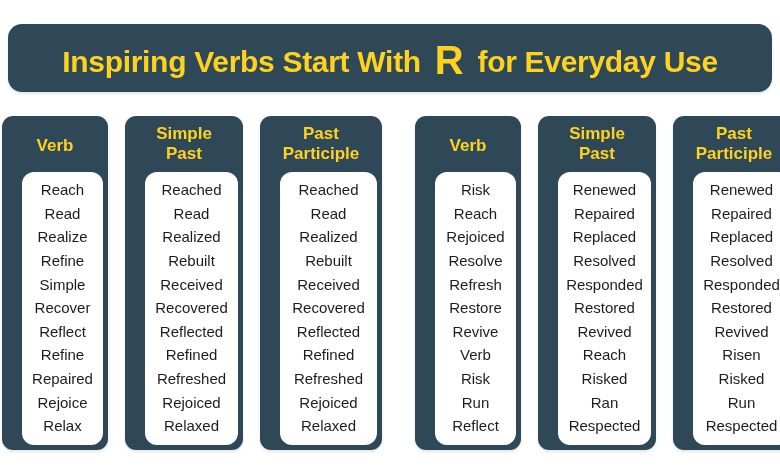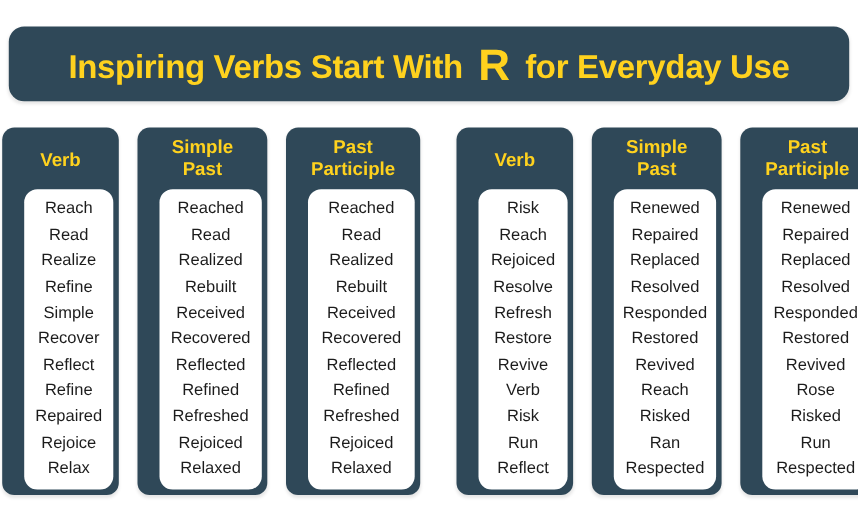--- a/index.html
+++ b/index.html
@@ -236,21 +236,21 @@
           <span>Participle</span>
         </div>
         <div class="col-body">
           <div class="cell">Renewed</div>
           <div class="cell">Repaired</div>
           <div class="cell">Replaced</div>
           <div class="cell">Resolved</div>
           <div class="cell">Responded</div>
           <div class="cell">Restored</div>
           <div class="cell">Revived</div>
-          <div class="cell">Rose</div>
+          <div class="cell">Risen</div>
           <div class="cell">Risked</div>
           <div class="cell">Run</div>
           <div class="cell">Respected</div>
         </div>
       </div>
 
     </div>
 
   </div>
 </div>

